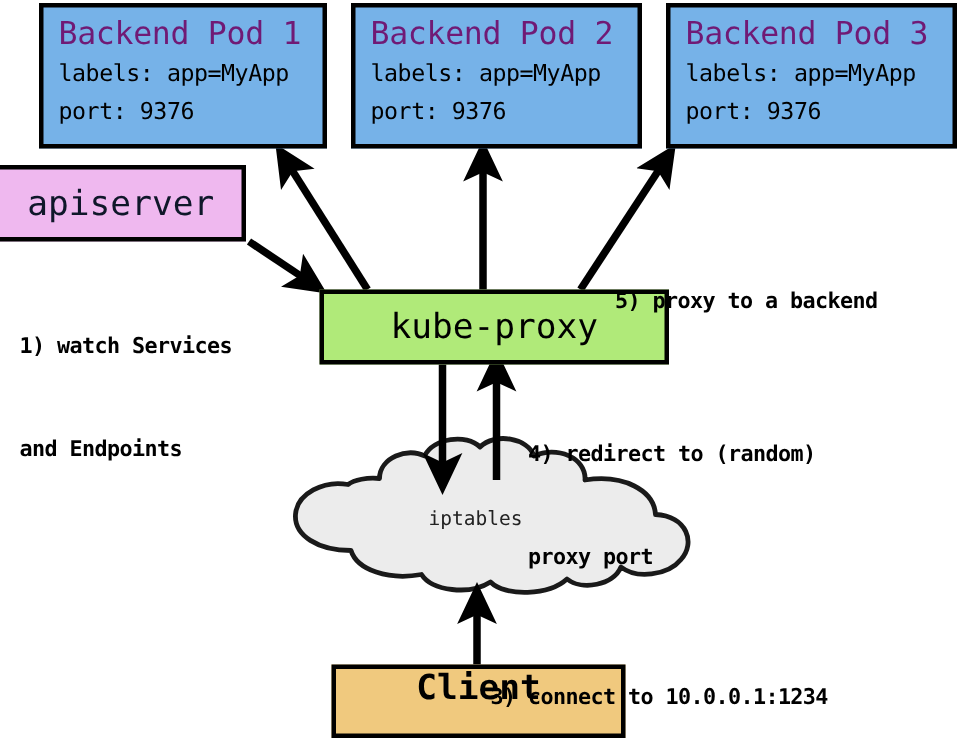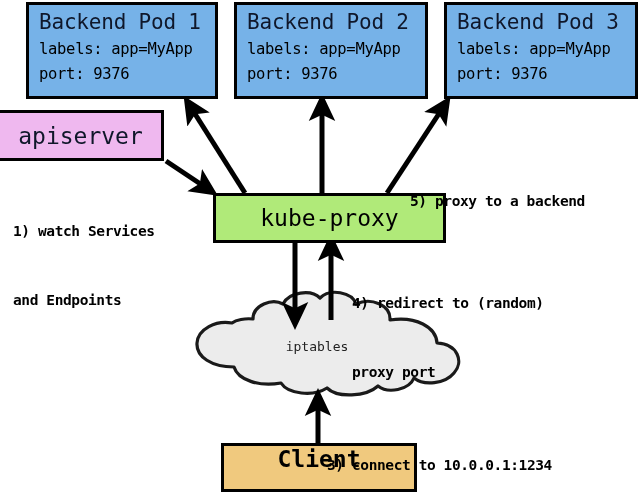--- a/index.html
+++ b/index.html
@@ -38,21 +38,21 @@
     z-index: 3;
   }
   .pod {
     background: #76b2e8;
     padding: 2px 10px 6px 10px;
     justify-content: flex-start;
   }
   .pod-title {
     font-size: 21px;
     line-height: 30px;
-    color: #0f172a;
+    color: #701a75;
     white-space: nowrap;
     letter-spacing: -0.2px;
   }
   .pod-line {
     font-size: 15.5px;
     line-height: 25px;
     color: #000000;
     white-space: nowrap;
     letter-spacing: -0.3px;
   }

